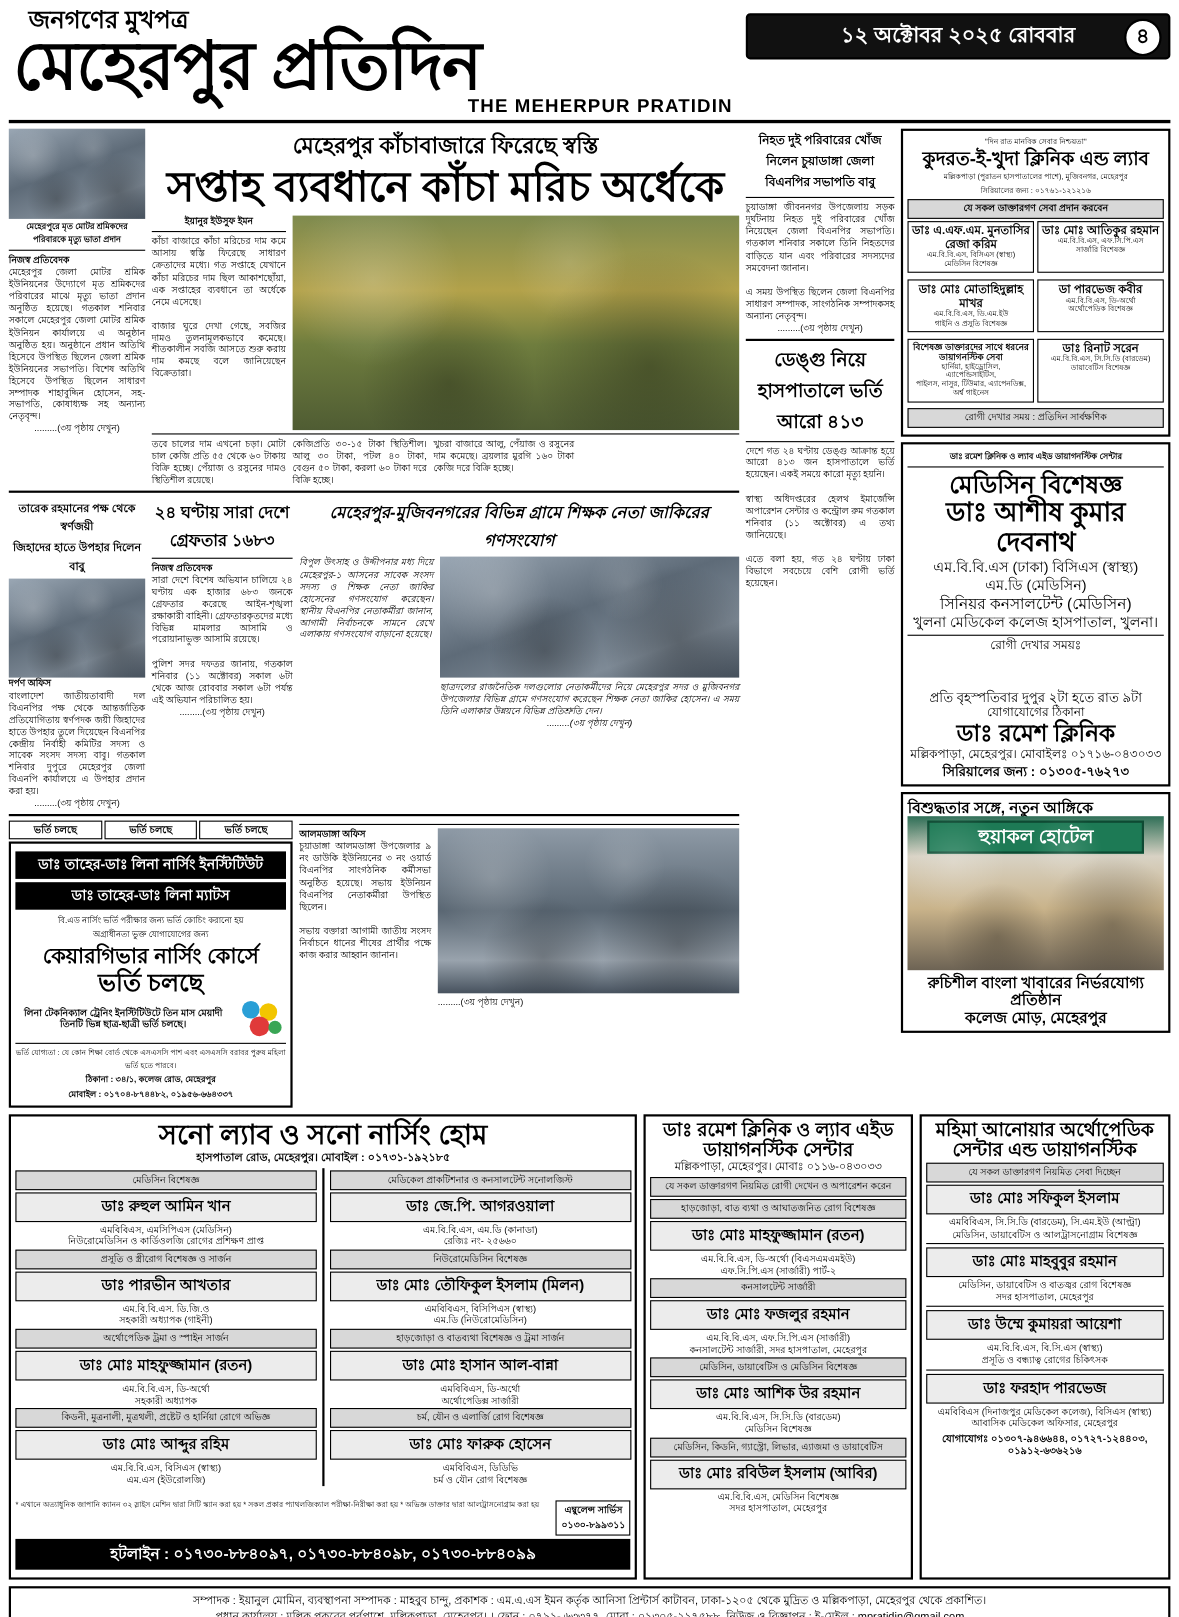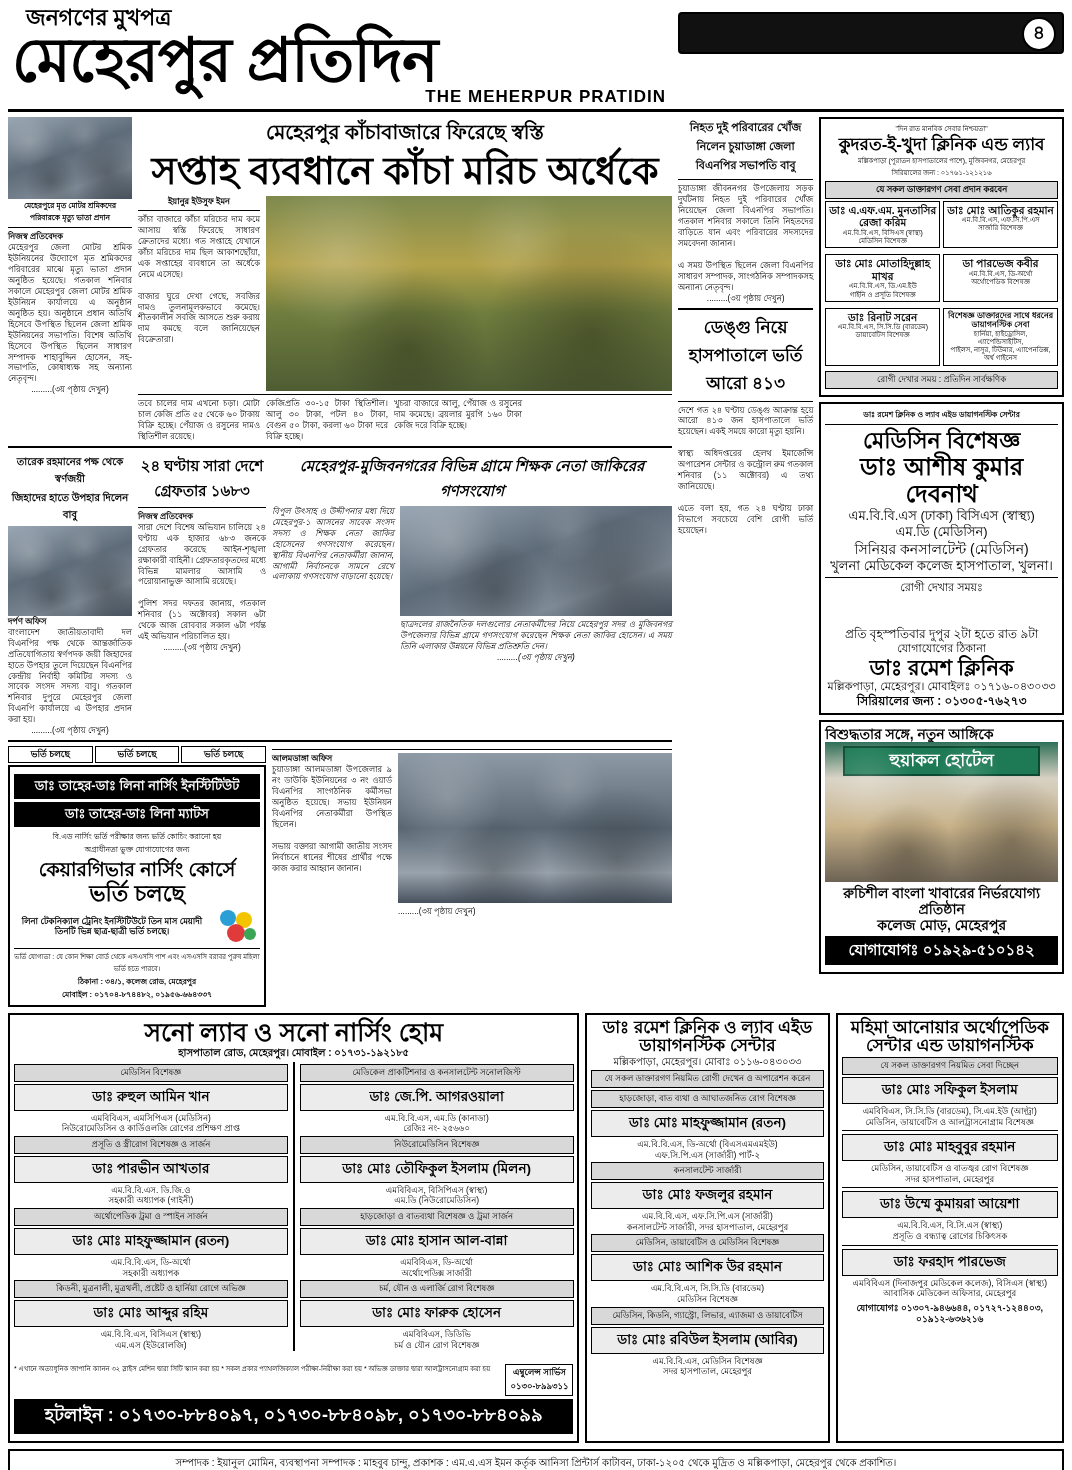--- a/index.html
+++ b/index.html
@@ -105,20 +105,21 @@
 <div class="page">
 
   <div class="masthead">
     <div class="mast-left">
       <div class="mast-tag">জনগণের মুখপত্র</div>
       <div class="mast-title">মেহেরপুর প্রতিদিন</div>
       <div class="mast-en">THE MEHERPUR PRATIDIN</div>
     </div>
     <div class="mast-right">
       <div class="datebar">
+        <span>১২ অক্টোবর ২০২৫ রোববার</span>
         <span class="pagecircle">৪</span>
       </div>
     </div>
   </div>
 
   <div class="content">
 
     <div class="col-main">
 
       <div style="display:flex; gap:6px;">
@@ -283,29 +284,29 @@
             <div class="doc-name">ডাঃ মোঃ মোতাহিদুল্লাহ মাখর</div>
             <div class="tiny" style="white-space:pre-line;">এম.বি.বি.এস, ডি.এম.ইউ
 গাইনি ও প্রসূতি বিশেষজ্ঞ</div>
           </div>
           <div class="doc-box">
             <div class="doc-name">ডা পারভেজ কবীর</div>
             <div class="tiny" style="white-space:pre-line;">এম.বি.বি.এস, ডি-অর্থো
 অর্থোপেডিক বিশেষজ্ঞ</div>
           </div>
           <div class="doc-box">
-            <div class="doc-name">ডাঃ রিনাট সরেন</div>
-            <div class="tiny" style="white-space:pre-line;">এম.বি.বি.এস, সি.সি.ডি (বারডেম)
-ডায়াবেটিস বিশেষজ্ঞ</div>
-          </div>
-          <div class="doc-box">
             <div class="doc-name" style="font-size:8px;">বিশেষজ্ঞ ডাক্তারদের সাথে ধরনের ডায়াগনস্টিক সেবা</div>
             <div class="tiny" style="white-space:pre-line;">হার্নিয়া, হাইড্রোসিল,
 এ্যাপেন্ডিসাইটিস,
 পাইলস, নাসুর, টিউমার, এ্যাপেনডিক্স, অর্শ্ব গাইনেস</div>
+          </div>
+          <div class="doc-box">
+            <div class="doc-name">ডাঃ রিনাট সরেন</div>
+            <div class="tiny" style="white-space:pre-line;">এম.বি.বি.এস, সি.সি.ডি (বারডেম)
+ডায়াবেটিস বিশেষজ্ঞ</div>
           </div>
         </div>
         <div class="greyband">রোগী দেখার সময় : প্রতিদিন সার্বক্ষণিক</div>
       </div>
 
       <div class="ad">
         <div class="small bold">ডাঃ রমেশ ক্লিনিক ও ল্যাব এইড ডায়াগনস্টিক সেন্টার</div>
         <div class="hr-thin"></div>
         <div class="ad-title" style="font-size:22px;">মেডিসিন বিশেষজ্ঞ</div>
         <div class="ad-title" style="font-size:24px;">ডাঃ আশীষ কুমার দেবনাথ</div>
@@ -322,21 +323,20 @@
         <div class="ad-sub" style="font-size:12px;font-weight:bold;">সিরিয়ালের জন্য : ০১৩০৫-৭৬২৭৩</div>
       </div>
 
       <div class="ad">
         <div class="ad-title" style="font-size:14px;text-align:left;">বিশুদ্ধতার সঙ্গে, নতুন আঙ্গিকে</div>
         <div class="photo photo-grain" style="height:140px;background:linear-gradient(180deg,#2f6f57,#d8d2c4 26%,#c9b38a 60%,#6d6354);position:relative;">
           <div style="position:absolute;top:4px;left:18px;right:18px;height:30px;background:#1d7a55;border:2px solid #0e4a33;color:#fff;font-size:17px;font-weight:bold;display:flex;align-items:center;justify-content:center;">হুয়াকল হোটেল</div>
         </div>
         <div class="ad-title" style="font-size:14px;margin-top:3px;">রুচিশীল বাংলা খাবারের নির্ভরযোগ্য প্রতিষ্ঠান</div>
         <div class="ad-title" style="font-size:14px;">কলেজ মোড়, মেহেরপুর</div>
-        <div class="blackband" style="font-size:15px;">যোগাযোগঃ ০১৯২৯-৫১০১৪২</div>
       </div>
     </div>
   </div>
 
   <div class="bottom">
 
     <div class="bot-col bot1">
       <div class="bot-title">সনো ল্যাব ও সনো নার্সিং হোম</div>
       <div class="bot-sub bold">হাসপাতাল রোড, মেহেরপুর। মোবাইল : ০১৭৩১-১৯২১৮৫</div>
       <div style="display:flex; gap:5px; margin-top:3px;">
@@ -376,21 +376,21 @@
           <div class="docline">ডাঃ মোঃ ফারুক হোসেন</div>
           <div class="spec" style="white-space:pre-line;">এমবিবিএস, ডিডিভি
 চর্ম ও যৌন রোগ বিশেষজ্ঞ</div>
         </div>
       </div>
       <div style="display:flex;gap:4px;align-items:flex-start;margin-top:13px;">
         <div class="tiny" style="flex:1;text-align:left;line-height:1.4;">* এখানে অত্যাধুনিক জাপানি ক্যানন ৩২ স্লাইস মেশিন দ্বারা সিটি স্ক্যান করা হয় * সকল প্রকার প্যাথলজিক্যাল পরীক্ষা-নিরীক্ষা করা হয় * অভিজ্ঞ ডাক্তার দ্বারা আলট্রাসনোগ্রাম করা হয়</div>
         <div style="border:1px solid #000;padding:1px 4px;font-size:8.5px;text-align:center;white-space:pre-line;font-weight:bold;">এম্বুলেন্স সার্ভিস
 ০১৩০-৮৯৯৩১১</div>
       </div>
-      <div class="blackband" style="font-size:18px;">হটলাইন : ০১৭৩০-৮৮৪০৯৭, ০১৭৩০-৮৮৪০৯৮, ০১৭৩০-৮৮৪০৯৯</div>
+      <div class="blackband" style="font-size:14px;">হটলাইন : ০১৭৩০-৮৮৪০৯৭, ০১৭৩০-৮৮৪০৯৮, ০১৭৩০-৮৮৪০৯৯</div>
     </div>
 
     <div class="bot-col bot2">
       <div class="bot-title" style="font-size:17px;">ডাঃ রমেশ ক্লিনিক ও ল্যাব এইড ডায়াগনস্টিক সেন্টার</div>
       <div class="bot-sub">মল্লিকপাড়া, মেহেরপুর। মোবাঃ ০১১৬-০৪৩০৩৩</div>
       <div class="greyband">যে সকল ডাক্তারগণ নিয়মিত রোগী দেখেন ও অপারেশন করেন</div>
       <div class="greyband">হাড়জোড়া, বাত ব্যথা ও আঘাতজনিত রোগ বিশেষজ্ঞ</div>
       <div class="docline">ডাঃ মোঃ মাহফুজ্জামান (রতন)</div>
       <div class="spec" style="white-space:pre-line;">এম.বি.বি.এস, ডি-অর্থো (বিএসএমএমইউ)
 এফ.সি.পি.এস (সার্জারী) পার্ট-২</div>

